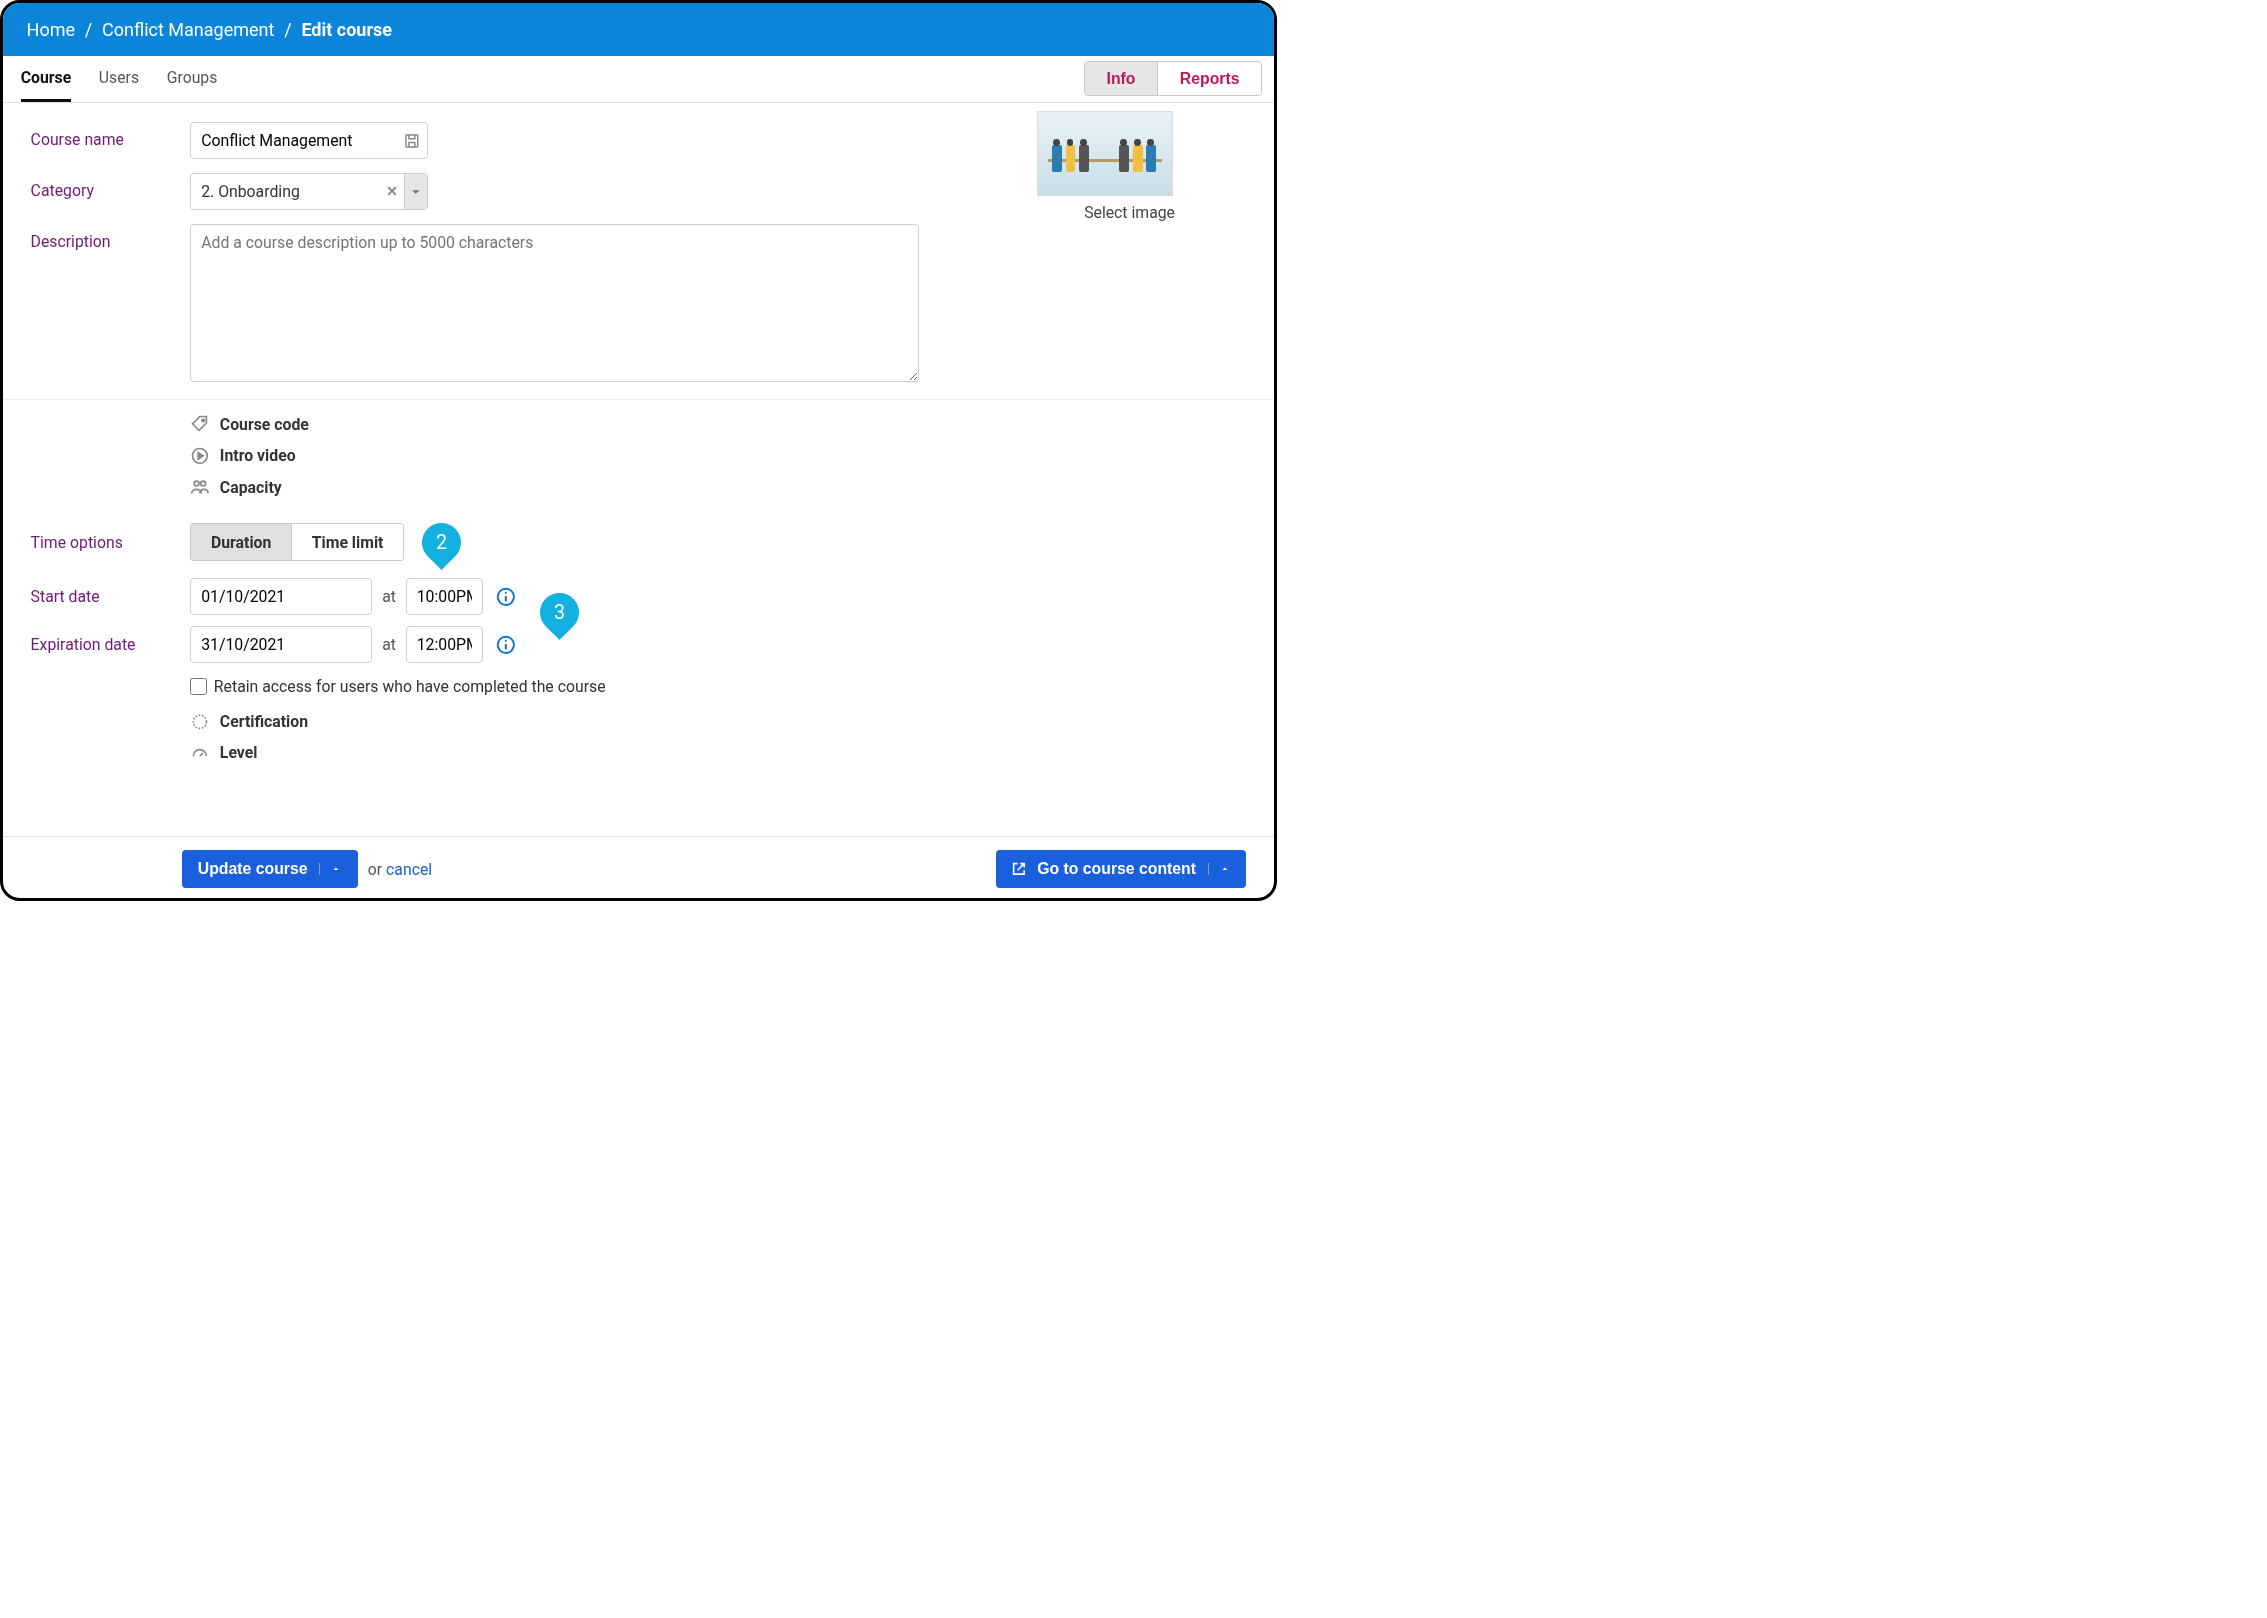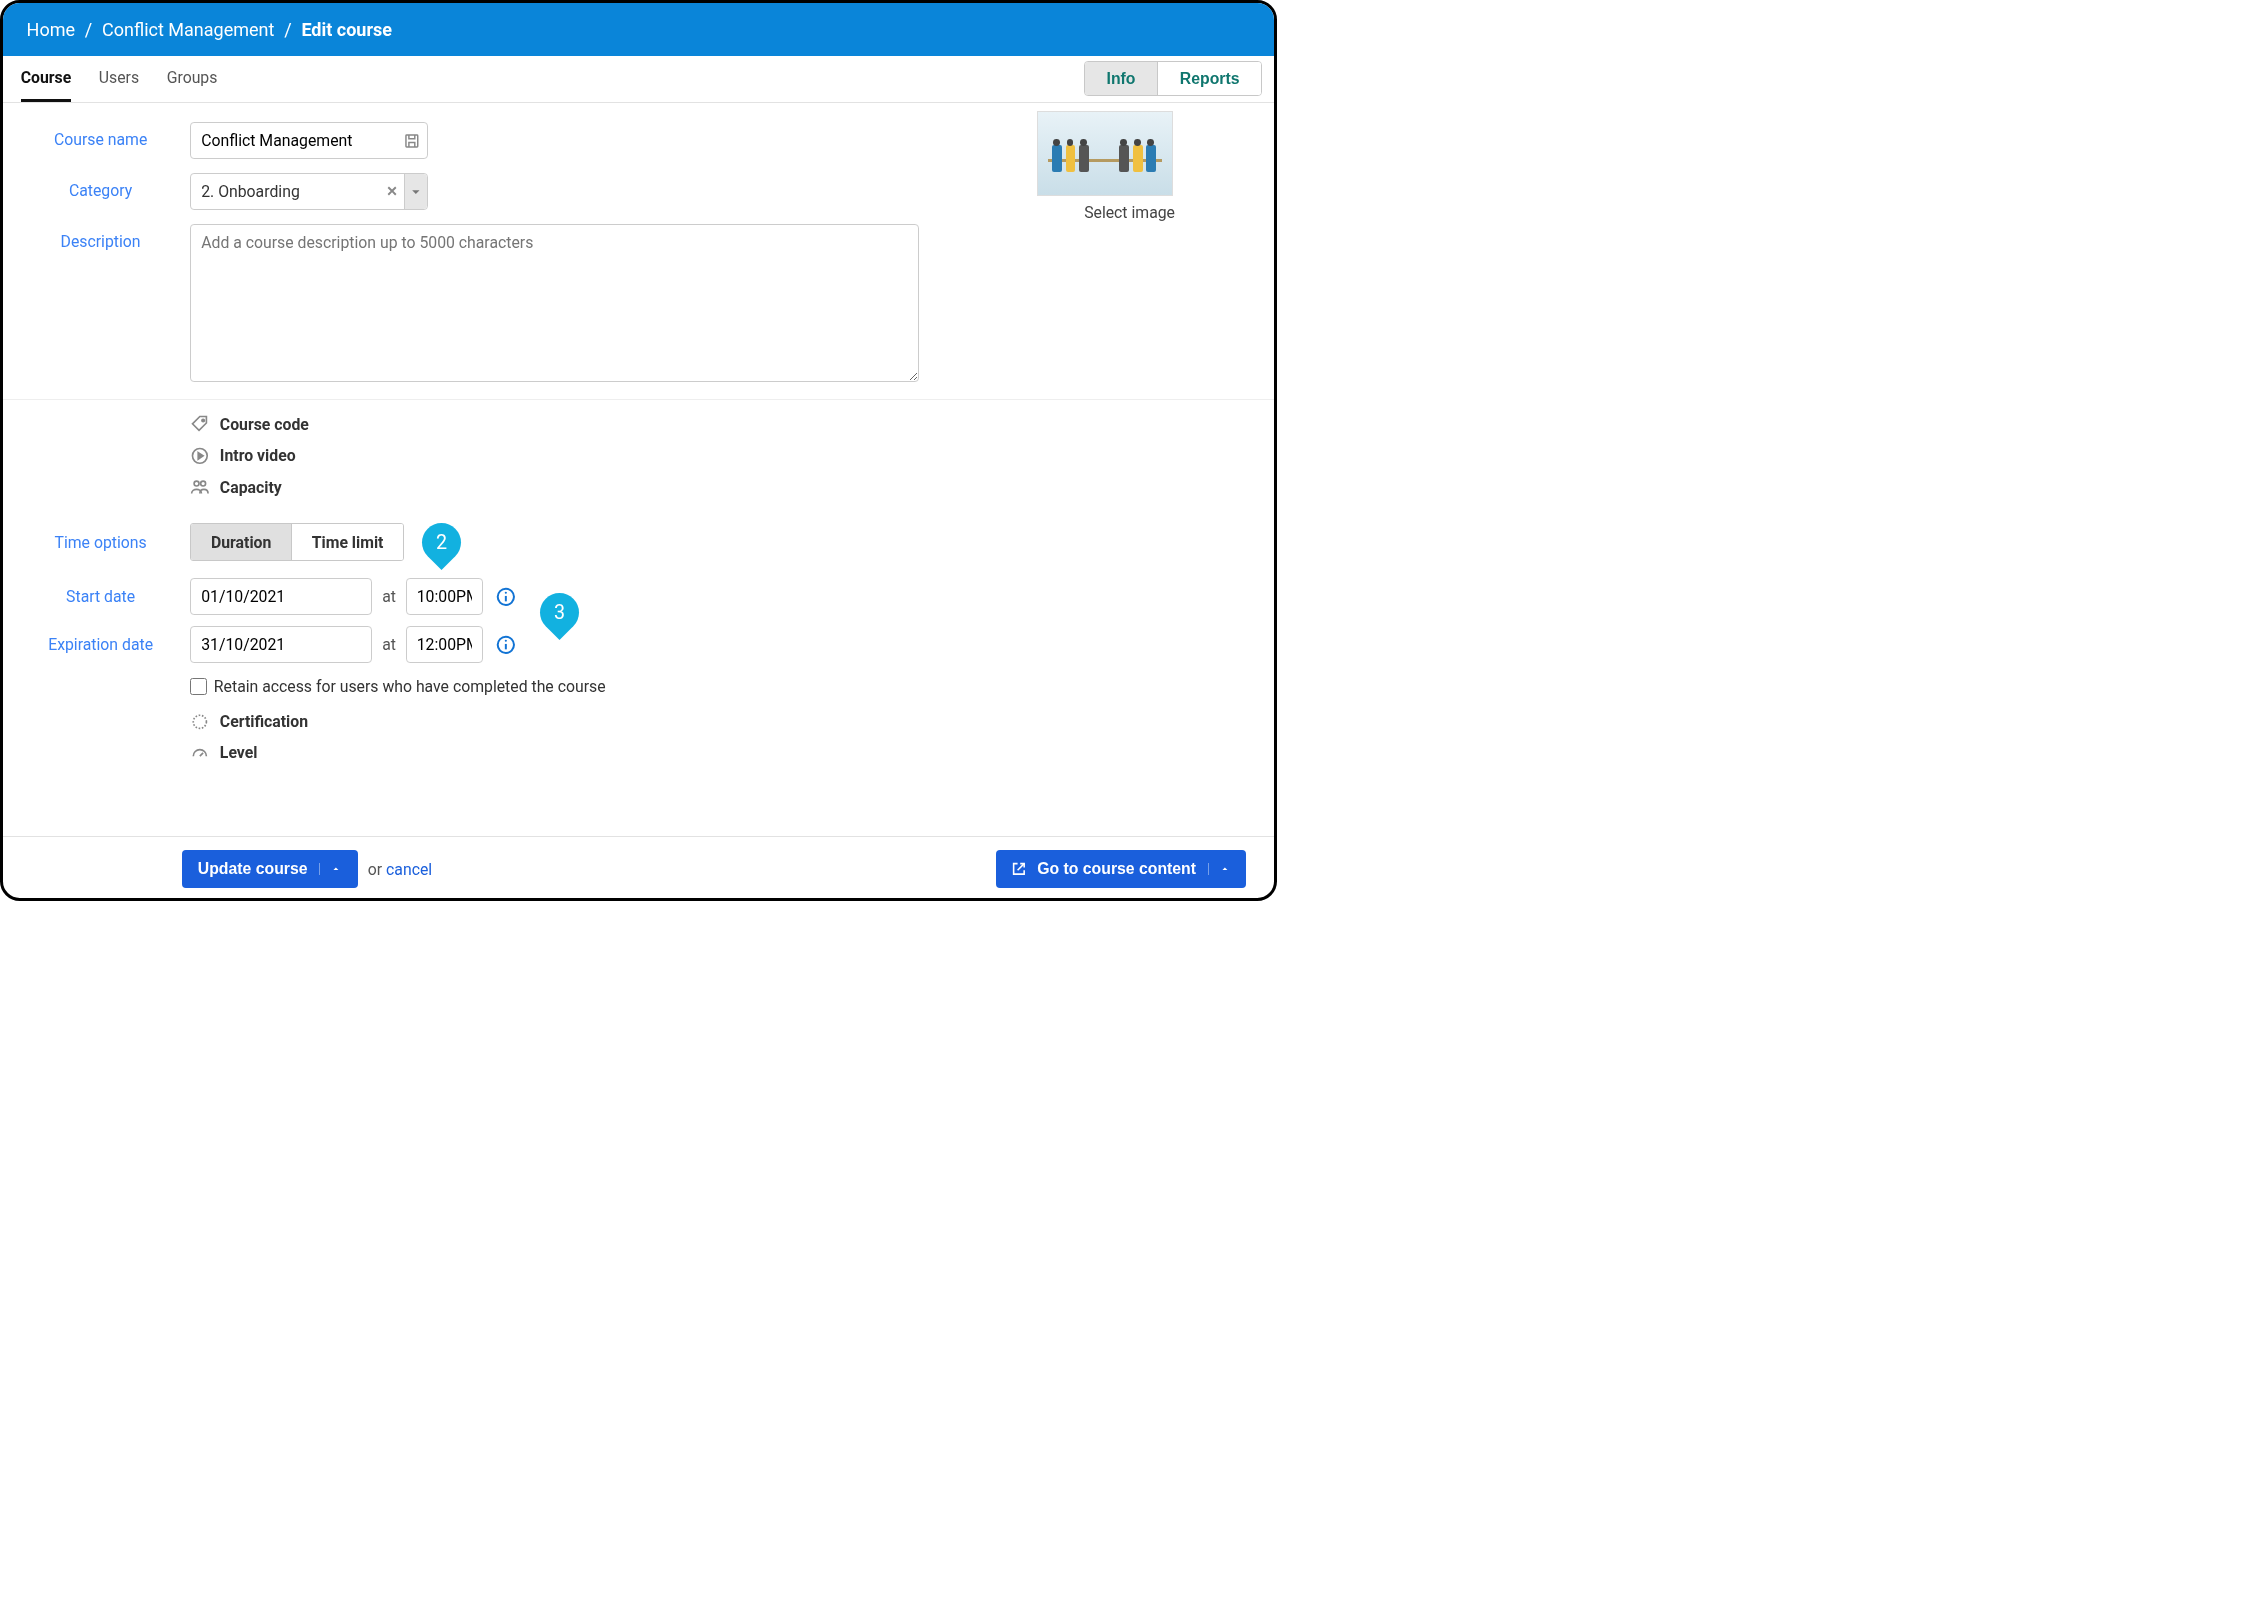--- a/index.html
+++ b/index.html
@@ -62,43 +62,43 @@
     border: 1px solid #c8c8c8;
     border-radius: 3.9px;
     overflow: hidden;
   }
   .seg-btn {
     padding: 7.9px 21.7px;
     background: #fff;
     border: none;
     font-size: 15.8px;
     font-weight: 600;
-    color: #0f766e;
+    color: #be185d;
     cursor: pointer;
   }
   .seg-btn.active { background: #e6e6e6; }
   .seg-btn + .seg-btn { border-left: 1px solid #c8c8c8; }
   
   .form-area {
     flex: 1;
     overflow: auto;
     padding: 19.7px 27.6px 9.9px 27.6px;
     position: relative;
   }
   .form-row {
     display: flex;
     align-items: flex-start;
     margin-bottom: 13.8px;
     gap: 19.7px;
   }
   .form-row .label {
     width: 140px;
-    text-align: center;
+    text-align: left;
     padding-top: 7.9px;
-    color: #3b82f6;
+    color: #701a75;
     font-size: 15.8px;
   }
   .form-row .control { flex: 1; position: relative; }
   .form-row.align-center { align-items: center; }
   .form-row.align-center .label { padding-top: 0; }
 
   input[type="text"].txt, .select-box, textarea.txt {
     border: 1px solid #ccc;
     border-radius: 3.9px;
     padding: 7.9px 9.9px;

